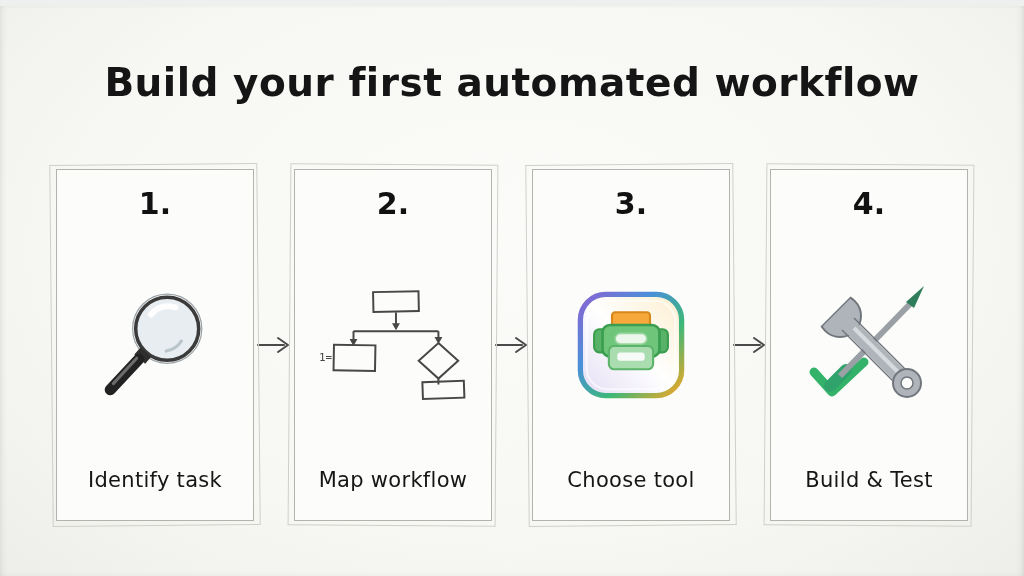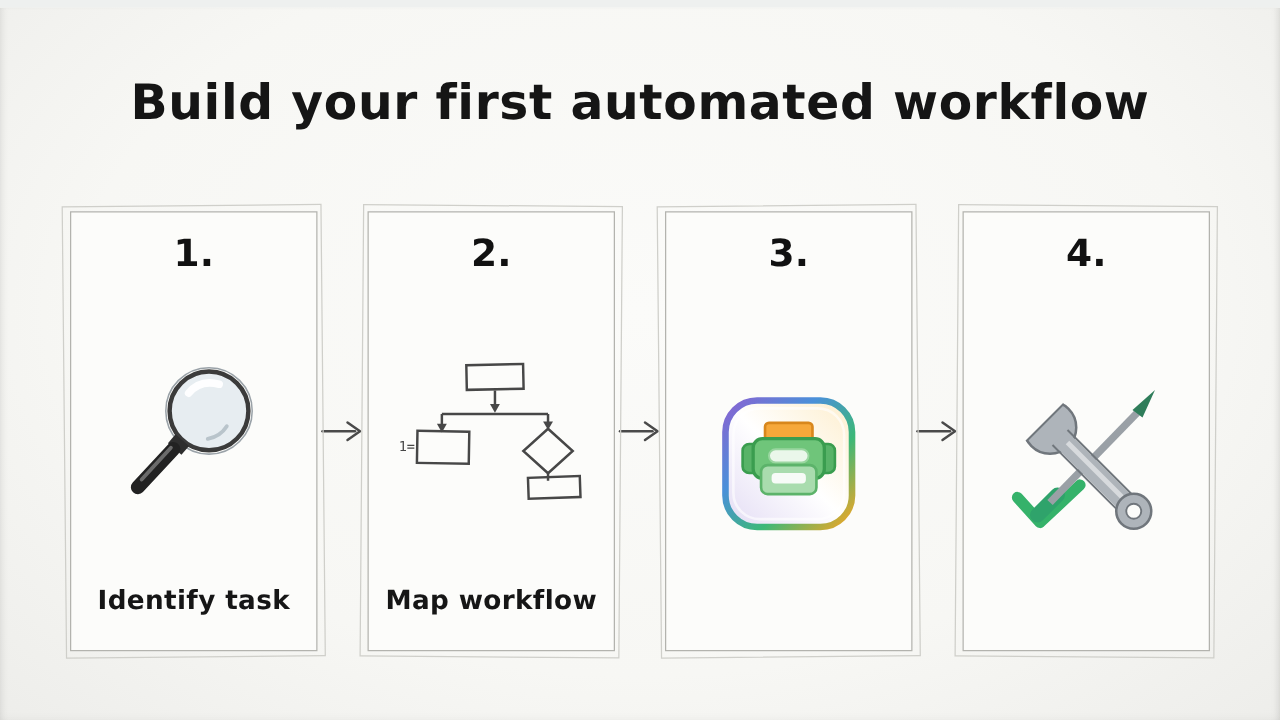--- a/index.html
+++ b/index.html
@@ -67,21 +67,21 @@
   }
   .icon-area {
     flex: 1;
     display: flex;
     align-items: center;
     justify-content: center;
   }
   .step-label {
     margin-bottom: 28px;
     font-size: 21px;
-    font-weight: 700;
+    font-weight: 400;
     color: #161616;
     letter-spacing: 0.3px;
   }
   .arrow-cell {
     width: 40px;
     display: flex;
     align-items: center;
     justify-content: center;
   }
   .flow-note { font-size: 11px; fill: #474747; font-family: "DejaVu Sans Mono", monospace; }
@@ -170,20 +170,21 @@
           <rect x="37" y="24" width="36" height="18" rx="3" fill="#f6a83a" stroke="#d8871c" stroke-width="2"></rect>
           <rect x="20" y="40" width="14" height="22" rx="5" fill="#58b368" stroke="#3a9d4f" stroke-width="2"></rect>
           <rect x="76" y="40" width="14" height="22" rx="5" fill="#58b368" stroke="#3a9d4f" stroke-width="2"></rect>
           <rect x="28" y="36" width="54" height="30" rx="7" fill="#6fc57a" stroke="#3a9d4f" stroke-width="2.5"></rect>
           <rect x="40" y="44" width="30" height="10" rx="5" fill="#eaf7ea" stroke="#9ad6a0" stroke-width="1.5"></rect>
           <rect x="34" y="56" width="42" height="22" rx="5" fill="#a9dcae" stroke="#5cb36a" stroke-width="2"></rect>
           <rect x="42" y="62" width="26" height="8" rx="3" fill="#f7fbf7"></rect>
         </svg>
       </div>
       <div class="step-number" style="order:1">3.</div>
+      <div class="step-label" style="order:3">Choose tool</div>
     </div>
 
     <span class="arrow-cell">
       <svg width="36" height="22" viewBox="0 0 36 22">
         <path d="M2 11 H28" stroke="#4a4a4a" stroke-width="2" fill="none" stroke-linecap="round"></path>
         <path d="M22 4 L32 11 L22 18" fill="none" stroke="#4a4a4a" stroke-width="2" stroke-linejoin="round" stroke-linecap="round"></path>
       </svg>
     </span>
 
     <div class="panel">
@@ -203,16 +204,17 @@
 
           <line x1="44" y1="44" x2="100" y2="100" stroke="#aeb4ba" stroke-width="15"></line>
           <line x1="38" y1="50" x2="94" y2="106" stroke="#70767c" stroke-width="1.5"></line>
           <line x1="50" y1="38" x2="106" y2="94" stroke="#70767c" stroke-width="1.5"></line>
           <line x1="50" y1="48" x2="98" y2="96" stroke="#d7dadd" stroke-width="4"></line>
 
           <circle cx="103" cy="103" r="14" fill="#aeb4ba" stroke="#70767c" stroke-width="2"></circle>
           <circle cx="103" cy="103" r="6" fill="#fcfcfa" stroke="#70767c" stroke-width="1.5"></circle>
         </svg>
       </div>
+      <div class="step-label">Build &amp; Test</div>
     </div>
 
   </div>
 </div>
 
 </body></html>

